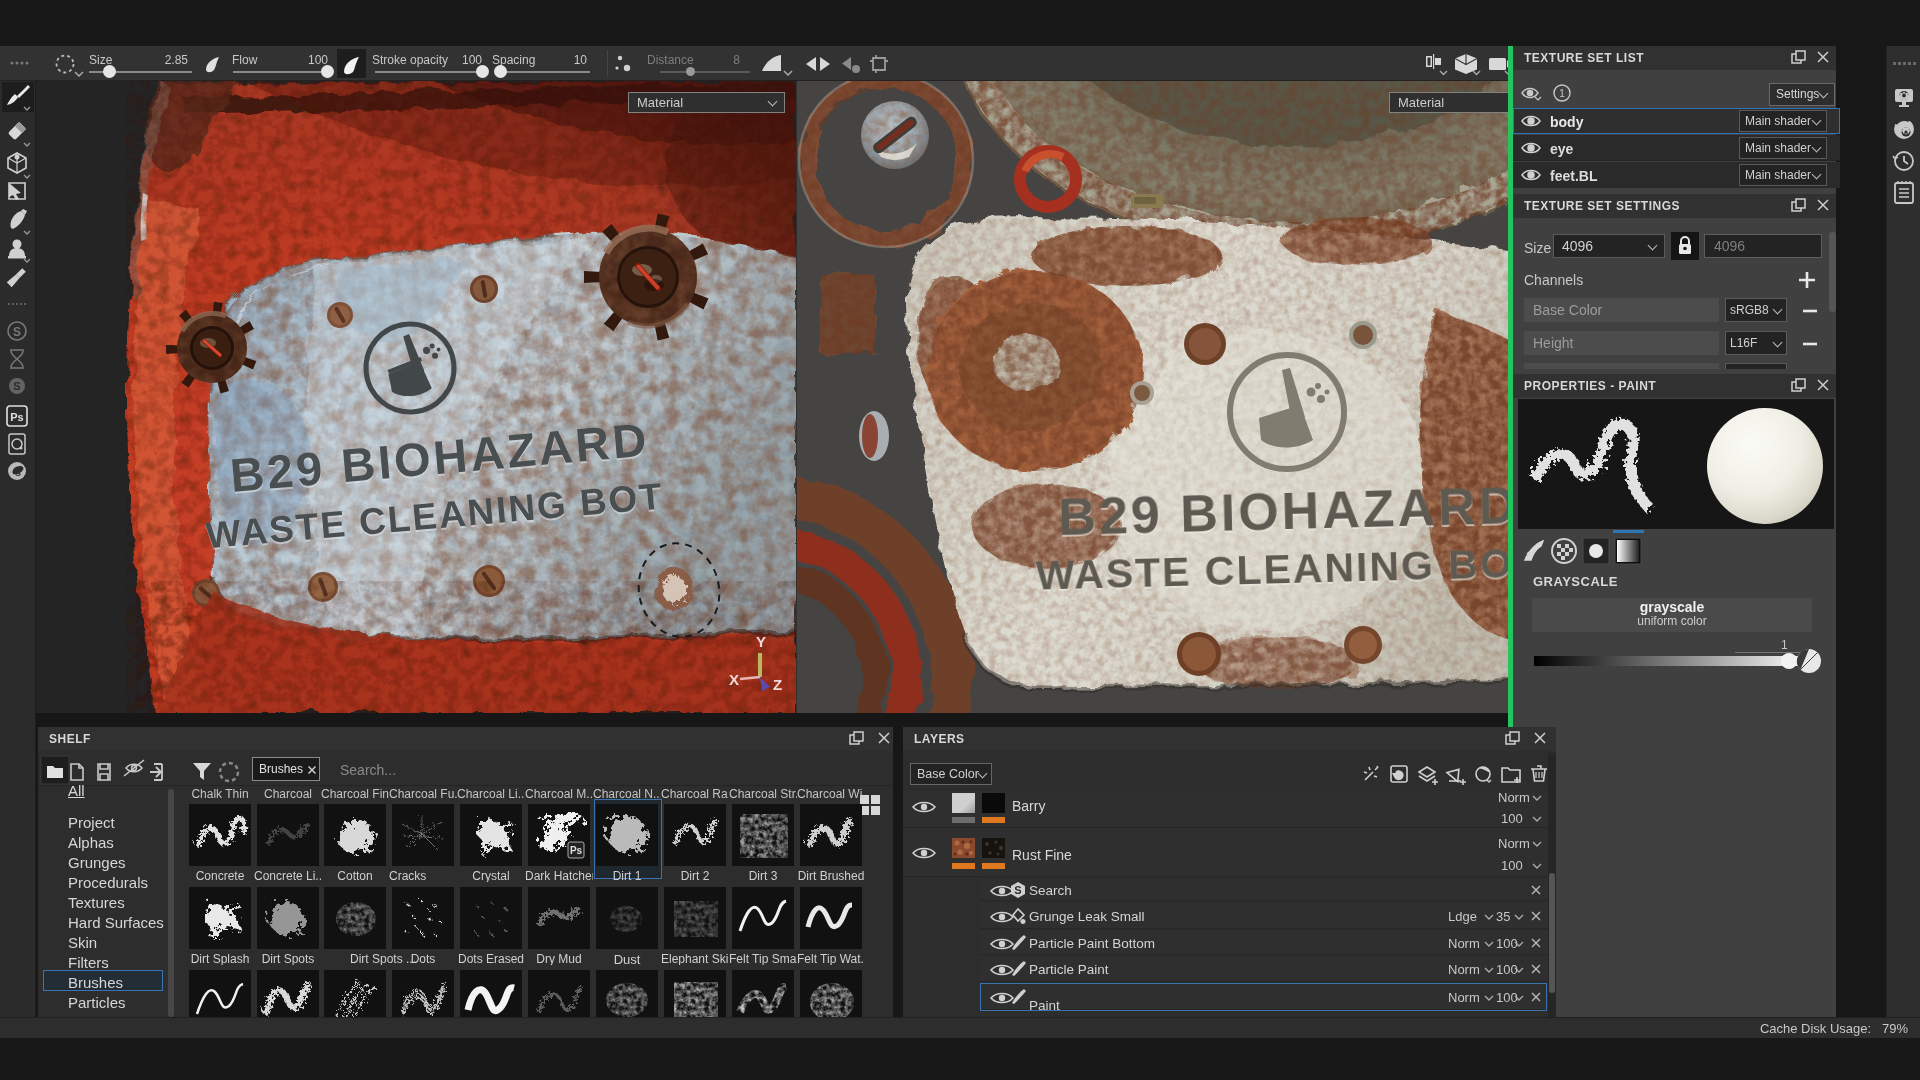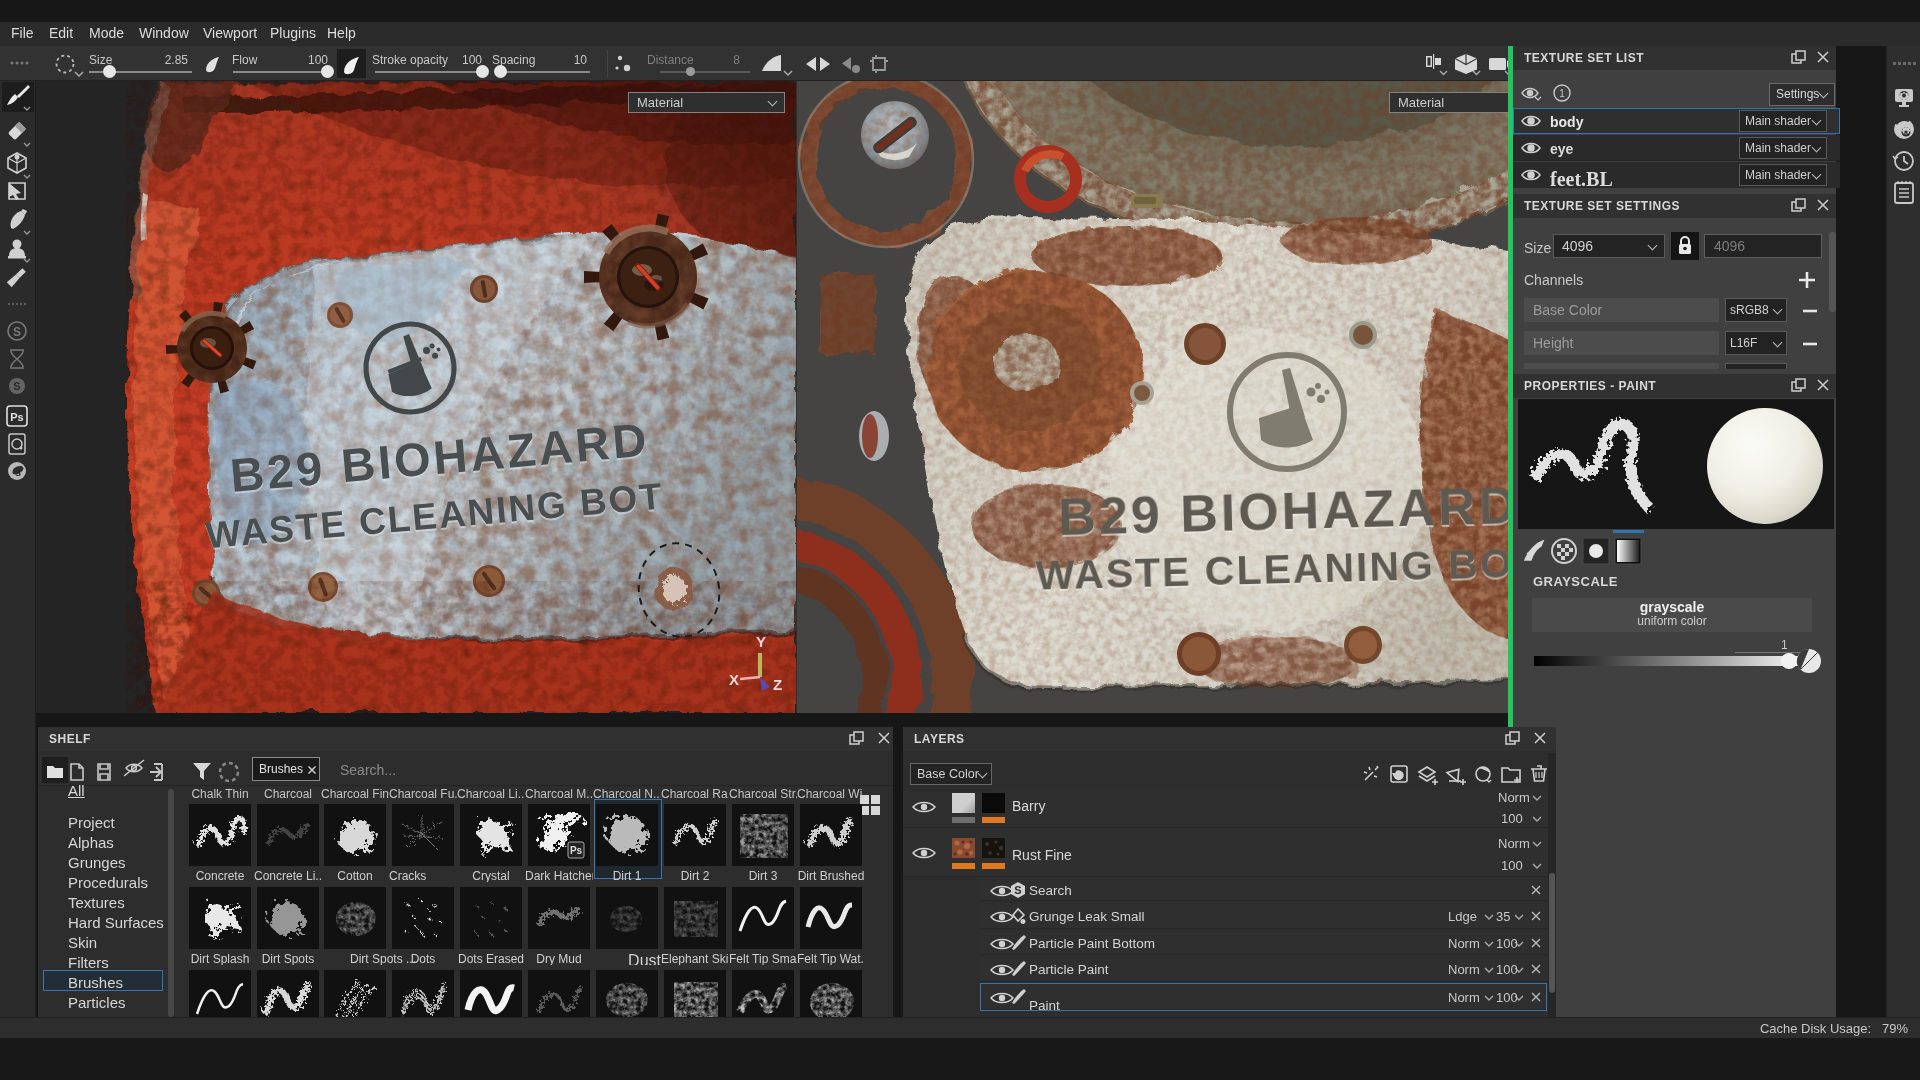--- a/index.html
+++ b/index.html
@@ -32,29 +32,20 @@
 
 #shelf{left:38px;top:727px;width:855px;height:290px;background:#2d2d2d;color:#ccc;}
 #layers{left:903px;top:727px;width:653px;height:290px;background:#2d2d2d;color:#ccc;}
 #statusbar{left:0;top:1017px;width:1920px;height:21px;background:#2d2d2d;border-top:1px solid #202020;color:#c8c8c8;font-size:13px;}
 #bottombar{left:0;top:1038px;width:1920px;height:42px;background:#181818;}
 .cat{position:absolute;left:30px;font-size:15px;color:#d6d6d6;}
 </style></head>
 <body>
 <div id="app">
 <div class="abs" id="titlebar"></div>
-<div class="abs" id="menubar">
-  <span style="left:11px">File</span>
-      <span style="left:49px">Edit</span>
-      <span style="left:89px">Mode</span>
-  <span style="left:139px">Window</span>
-      <span style="left:203px">Viewport</span>
-      <span style="left:270px">Plugins</span>
-  <span style="left:327px">Help</span>
-</div>
 <div class="abs" id="toolbar">
 <svg width="1557" height="35" viewBox="0 0 1557 35" style="position:absolute;left:0;top:0">
   <g fill="#7a7a7a">
           <circle cx="12" cy="17" r="1.5"></circle>
           <circle cx="17" cy="17" r="1.5"></circle>
           <circle cx="22" cy="17" r="1.5"></circle>
           <circle cx="27" cy="17" r="1.5"></circle>
         </g>
   <circle cx="65" cy="18" r="8.5" fill="none" stroke="#b8b8b8" stroke-width="1.8" stroke-dasharray="3 3"></circle>
   <path d="M75,26 l4,4 l4,-4" fill="none" stroke="#aaa" stroke-width="1.5"></path>
@@ -569,21 +560,21 @@
       <path d="M4,13 C8,7 18,7 22,13 C18,19 8,19 4,13 Z"></path>
           <circle cx="13" cy="13" r="3" fill="#d0d0d0"></circle>
       <path d="M4,40 C8,34 18,34 22,40 C18,46 8,46 4,40 Z"></path>
           <circle cx="13" cy="40" r="3" fill="#d0d0d0"></circle>
       <path d="M4,67 C8,61 18,61 22,67 C18,73 8,73 4,67 Z"></path>
           <circle cx="13" cy="67" r="3" fill="#d0d0d0"></circle>
     </g>
   </svg>
   <span class="abs" style="left:37px;top:68px;font-size:14px;font-weight:bold;color:#e8e8e8;">body</span>
   <span class="abs" style="left:37px;top:95px;font-size:14px;font-weight:bold;color:#dcdcdc;">eye</span>
-  <span class="abs" style="left:37px;top:122px;font-size:20px;font-weight:bold;color:#dcdcdc;font-family:Liberation Serif, serif;">feet.BL</span>
+  <span class="abs" style="left:37px;top:122px;font-size:14px;font-weight:bold;color:#dcdcdc;">feet.BL</span>
   <div class="dropbox" style="left:226px;top:64px;width:88px;height:22px;line-height:20px;padding-left:5px;font-size:12px;">Main shader<span class="ddchev" style="right:6px;top:6px;"></span></div>
   <div class="dropbox" style="left:226px;top:91px;width:88px;height:22px;line-height:20px;padding-left:5px;font-size:12px;">Main shader<span class="ddchev" style="right:6px;top:6px;"></span></div>
   <div class="dropbox" style="left:226px;top:118px;width:88px;height:22px;line-height:20px;padding-left:5px;font-size:12px;">Main shader<span class="ddchev" style="right:6px;top:6px;"></span></div>
   <div class="phead" style="top:148px;"><span class="ht">TEXTURE SET SETTINGS</span></div>
   <svg class="abs" width="328" height="24" style="left:0;top:148px;">
     <g stroke="#cfcfcf" fill="none" stroke-width="1.5">
       <rect x="279" y="8" width="9" height="9"></rect>
           <rect x="283" y="5" width="9" height="9" fill="#313131"></rect>
       <path d="M305,6 l10,10 M315,6 l-10,10"></path>
     </g>
@@ -896,21 +887,21 @@
         </g>
       </svg>
 <div class="abs" style="left:419px;top:225px;width:68px;height:13px;font-size:12px;color:#d0d0d0;text-align:center;white-space:nowrap;overflow:hidden;">Dots Erased</div>
 <svg class="abs" width="62" height="62" style="left:490px;top:160px;background:#111;" viewBox="0 0 62 62">
         <path d="M10,38 C18,26 26,22 32,28 C38,34 44,26 52,22" fill="none" stroke="#9a9a9a" stroke-width="5" filter="url(#bfz)" opacity="0.7"></path>
       </svg>
 <div class="abs" style="left:487px;top:225px;width:68px;height:13px;font-size:12px;color:#d0d0d0;text-align:center;white-space:nowrap;overflow:hidden;">Dry Mud</div>
 <svg class="abs" width="62" height="62" style="left:558px;top:160px;background:#111;" viewBox="0 0 62 62">
         <ellipse cx="30" cy="32" rx="16" ry="13" fill="#8a8a8a" filter="url(#bfz3)" opacity="0.5"></ellipse>
       </svg>
-<div class="abs" style="left:555px;top:225px;width:68px;height:13px;font-size:16px;color:#d0d0d0;text-align:right;white-space:nowrap;overflow:hidden;">Dust</div>
+<div class="abs" style="left:555px;top:225px;width:68px;height:13px;font-size:13px;color:#d0d0d0;text-align:center;white-space:nowrap;overflow:hidden;">Dust</div>
 <svg class="abs" width="62" height="62" style="left:626px;top:160px;background:#111;" viewBox="0 0 62 62">
         <rect x="10" y="14" width="44" height="36" fill="#9a9a9a" filter="url(#bfz3)" opacity="0.55"></rect>
       </svg>
 <div class="abs" style="left:623px;top:225px;width:68px;height:13px;font-size:12px;color:#d0d0d0;text-align:center;white-space:nowrap;overflow:hidden;">Elephant Skin</div>
 <svg class="abs" width="62" height="62" style="left:694px;top:160px;background:#111;" viewBox="0 0 62 62">
         <path d="M8,44 C14,26 20,16 26,22 C32,28 32,42 40,36 C48,28 46,16 54,14" fill="none" stroke="#f2f2f2" stroke-width="3"></path>
       </svg>
 <div class="abs" style="left:691px;top:225px;width:68px;height:13px;font-size:12px;color:#d0d0d0;text-align:center;white-space:nowrap;overflow:hidden;">Felt Tip Small</div>
 <svg class="abs" width="62" height="62" style="left:762px;top:160px;background:#111;" viewBox="0 0 62 62">
         <path d="M8,40 C12,24 18,16 24,24 C30,32 30,44 38,38 C46,30 44,18 52,18" fill="none" stroke="#e8e8e8" stroke-width="5"></path>

